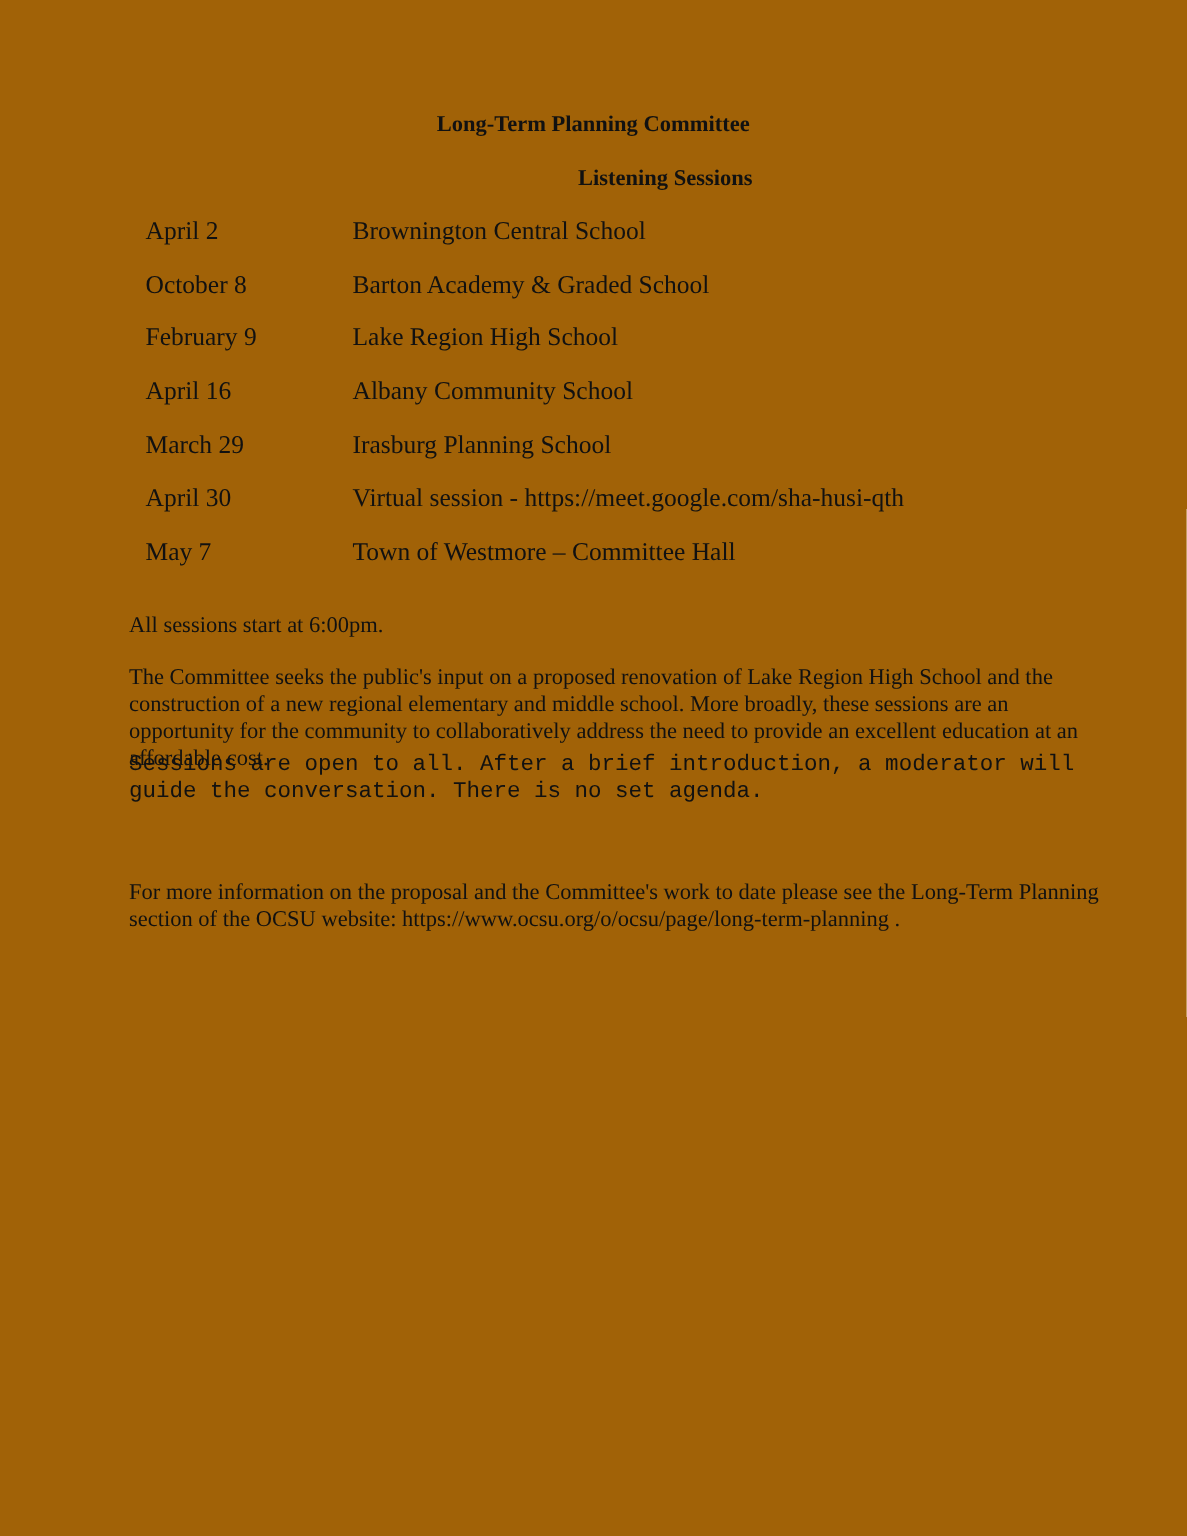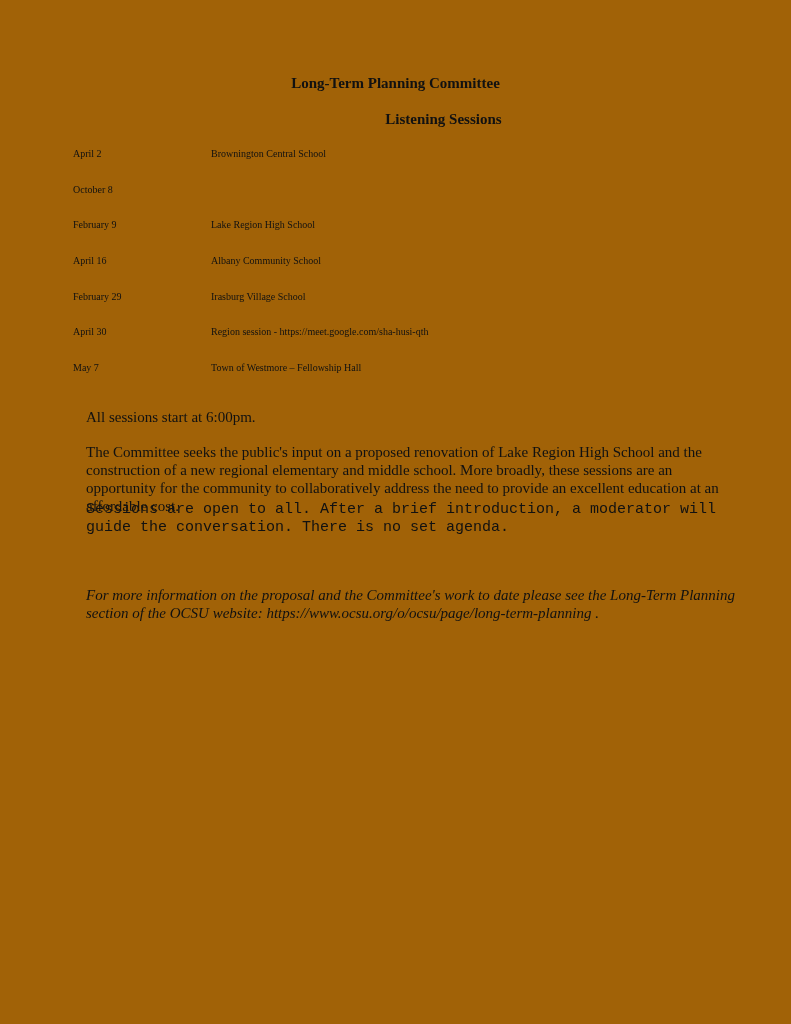--- a/index.html
+++ b/index.html
@@ -33,22 +33,23 @@
     .title.t1 { top: 74px; }
     .title.t2 { top: 110px; margin-left: 48px; }
     .sessions {
       position: absolute;
       left: 73px; top: 145px;
       width: 660px;
     }
     .session-row {
       position: relative;
       height: 35.7px;
-      font-size: 10px;
+      font-size: 17px;
       line-height: 18px;
+      margin-left: 24px;
     }
     .session-date {
       position: absolute;
       left: 0; top: 0;
     }
     .session-location {
       position: absolute;
       left: 138px; top: 0;
       white-space: nowrap;
     }
@@ -56,56 +57,57 @@
       position: absolute;
       left: 73px;
       width: 650px;
       font-size: 15px;
       line-height: 18px;
       margin: 13px;
     }
     .p-start { top: 395px; }
     .p-intro { top: 430px; }
     .p-open { top: 488px; font-family: Liberation Mono, monospace; }
-    .p-more { top: 573px; font-style: italic; }
+    .p-more { top: 573px; }
   </style>
 </head>
 <body>
 
 <div class="page">
   <div class="title t1">Long-Term Planning Committee</div>
   <div class="title t2">Listening Sessions</div>
 
   <div class="sessions">
     <div class="session-row">
       <span class="session-date">April 2</span>
       <span class="session-location">Brownington Central School</span>
     </div>
     <div class="session-row">
       <span class="session-date">October 8</span>
+      <span class="session-location">Barton Academy &amp; Graded School</span>
     </div>
     <div class="session-row">
       <span class="session-date">February 9</span>
       <span class="session-location">Lake Region High School</span>
     </div>
     <div class="session-row">
       <span class="session-date">April 16</span>
       <span class="session-location">Albany Community School</span>
     </div>
     <div class="session-row">
-      <span class="session-date">February 29</span>
-      <span class="session-location">Irasburg Village School</span>
+      <span class="session-date">March 29</span>
+      <span class="session-location">Irasburg Planning School</span>
     </div>
     <div class="session-row">
       <span class="session-date">April 30</span>
-      <span class="session-location">Region session - https://meet.google.com/sha-husi-qth</span>
+      <span class="session-location">Virtual session - https://meet.google.com/sha-husi-qth</span>
     </div>
     <div class="session-row">
       <span class="session-date">May 7</span>
-      <span class="session-location">Town of Westmore – Fellowship Hall</span>
+      <span class="session-location">Town of Westmore – Committee Hall</span>
     </div>
   </div>
 
   <p class="para p-start">All sessions start at 6:00pm.</p>
   <p class="para p-intro">The Committee seeks the public's input on a proposed renovation of Lake Region High School and the construction of a new regional elementary and middle school.  More broadly, these sessions are an opportunity for the community to collaboratively address the need to provide an excellent education at an affordable cost.</p>
   <p class="para p-open">Sessions are open to all.  After a brief introduction, a moderator will guide the conversation.  There is no set agenda.</p>
   <p class="para p-more">For more information on the proposal and the Committee's work to date please see the Long-Term Planning section of the OCSU website:  https://www.ocsu.org/o/ocsu/page/long-term-planning .</p>
 </div>
 
 </body></html>

